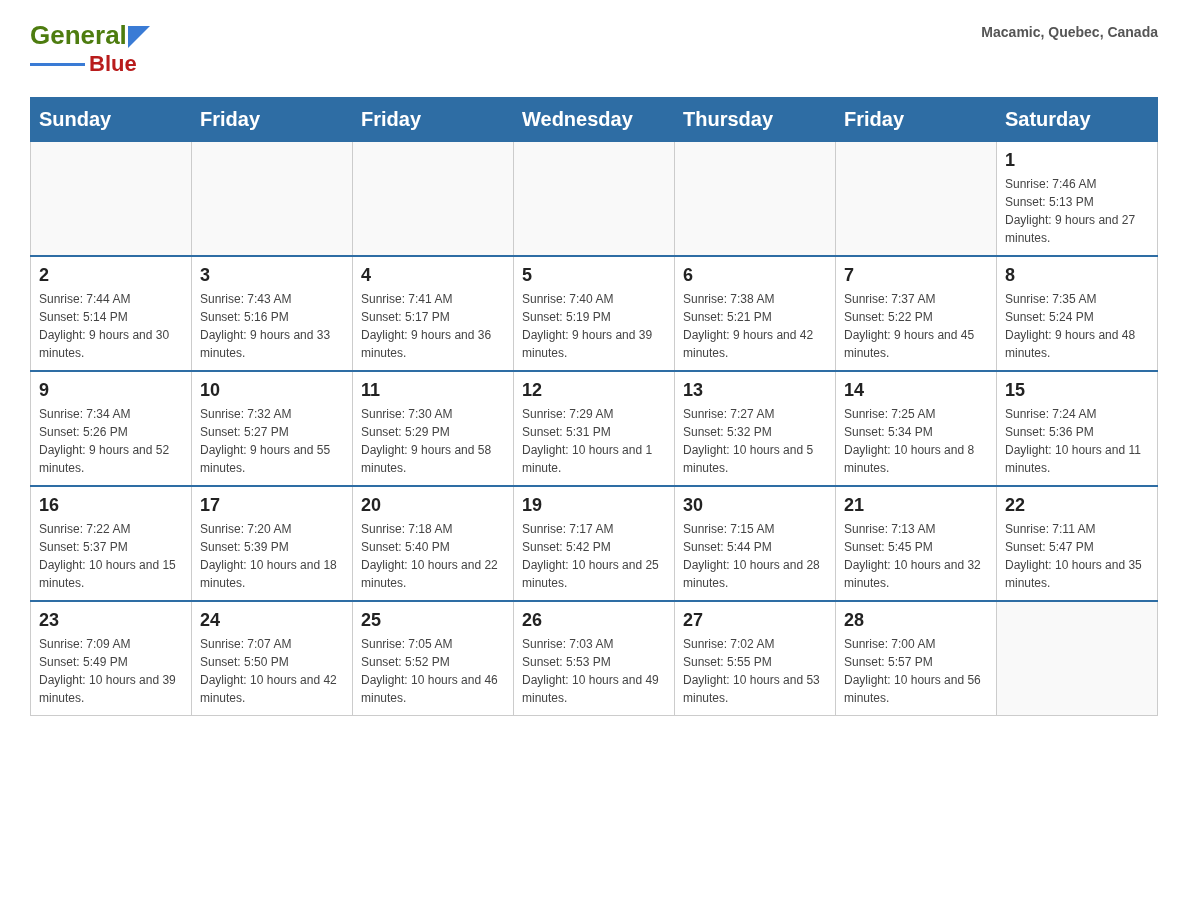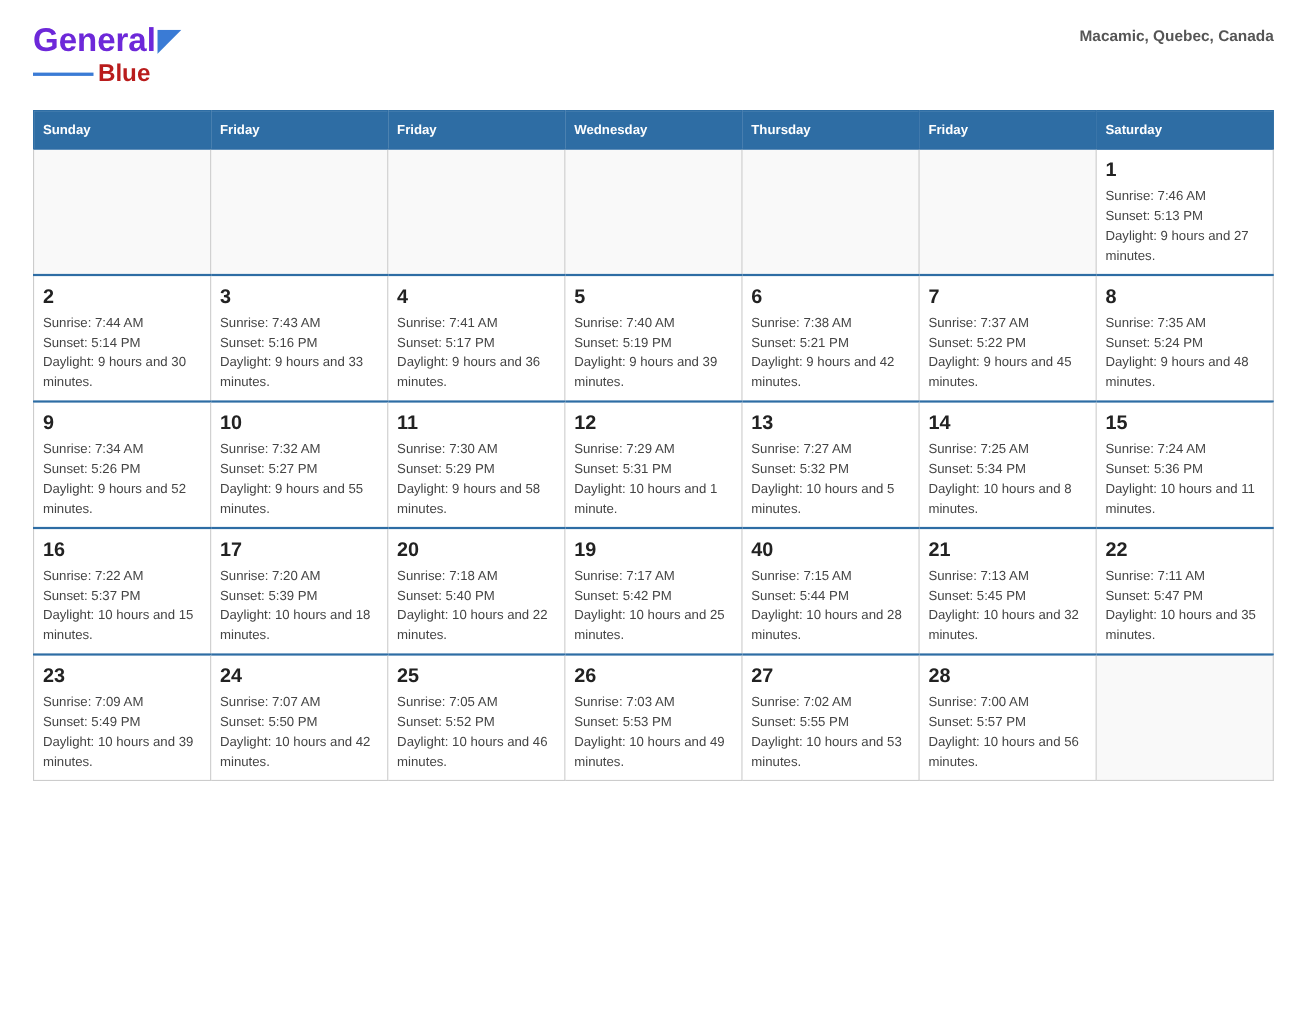--- a/index.html
+++ b/index.html
@@ -38,21 +38,21 @@
     }
     .calendar {
       width: 100%;
       border-collapse: collapse;
       border: 1px solid #aaa;
     }
     .calendar th {
       background: #2e6da4;
       color: #fff;
       padding: 10px 8px;
-      font-size: 12px;
+      font-size: 20px;
       font-weight: bold;
       text-align: left;
       border: 1px solid #2e6da4;
     }
     .calendar td {
       vertical-align: top;
       padding: 8px;
       border: 1px solid #ccc;
       width: calc(100% / 7);
       min-height: 110px;
@@ -80,21 +80,21 @@
     .calendar tbody tr:first-child td {
       border-top: 1px solid #ccc;
     }
   </style>
 </head>
 <body>
 
 <div class="header">
   <div class="logo">
     <div style="display:flex;align-items:center;">
-      <span style="font-size:30px;font-weight:bold;color:#6d28d9;font-family:Arial;">General</span>
+      <span style="font-size:26px;font-weight:bold;color:#4d7c0f;font-family:Arial;">General</span>
       <svg width="22" height="22" viewBox="0 0 22 22" style="margin-left:1px;margin-top:2px;">
         <polygon points="0,0 22,0 0,22" fill="#3a7bd5"></polygon>
       </svg>
     </div>
     <div style="display:flex;align-items:center;">
       <div style="width:55px;height:3px;background:#3a7bd5;margin-right:4px;"></div>
       <span style="font-size:22px;font-weight:bold;color:#b91c1c;font-family:Arial;">Blue</span>
     </div>
   </div>
   <div class="title-block">
@@ -198,21 +198,21 @@
         </td>
         <td>
           <span class="day-number">20</span>
           <div class="day-info">Sunrise: 7:18 AM<br>Sunset: 5:40 PM<br>Daylight: 10 hours and 22 minutes.</div>
         </td>
         <td>
           <span class="day-number">19</span>
           <div class="day-info">Sunrise: 7:17 AM<br>Sunset: 5:42 PM<br>Daylight: 10 hours and 25 minutes.</div>
         </td>
         <td>
-          <span class="day-number">40</span>
+          <span class="day-number">30</span>
           <div class="day-info">Sunrise: 7:15 AM<br>Sunset: 5:44 PM<br>Daylight: 10 hours and 28 minutes.</div>
         </td>
         <td>
           <span class="day-number">21</span>
           <div class="day-info">Sunrise: 7:13 AM<br>Sunset: 5:45 PM<br>Daylight: 10 hours and 32 minutes.</div>
         </td>
         <td>
           <span class="day-number">22</span>
           <div class="day-info">Sunrise: 7:11 AM<br>Sunset: 5:47 PM<br>Daylight: 10 hours and 35 minutes.</div>
         </td>

